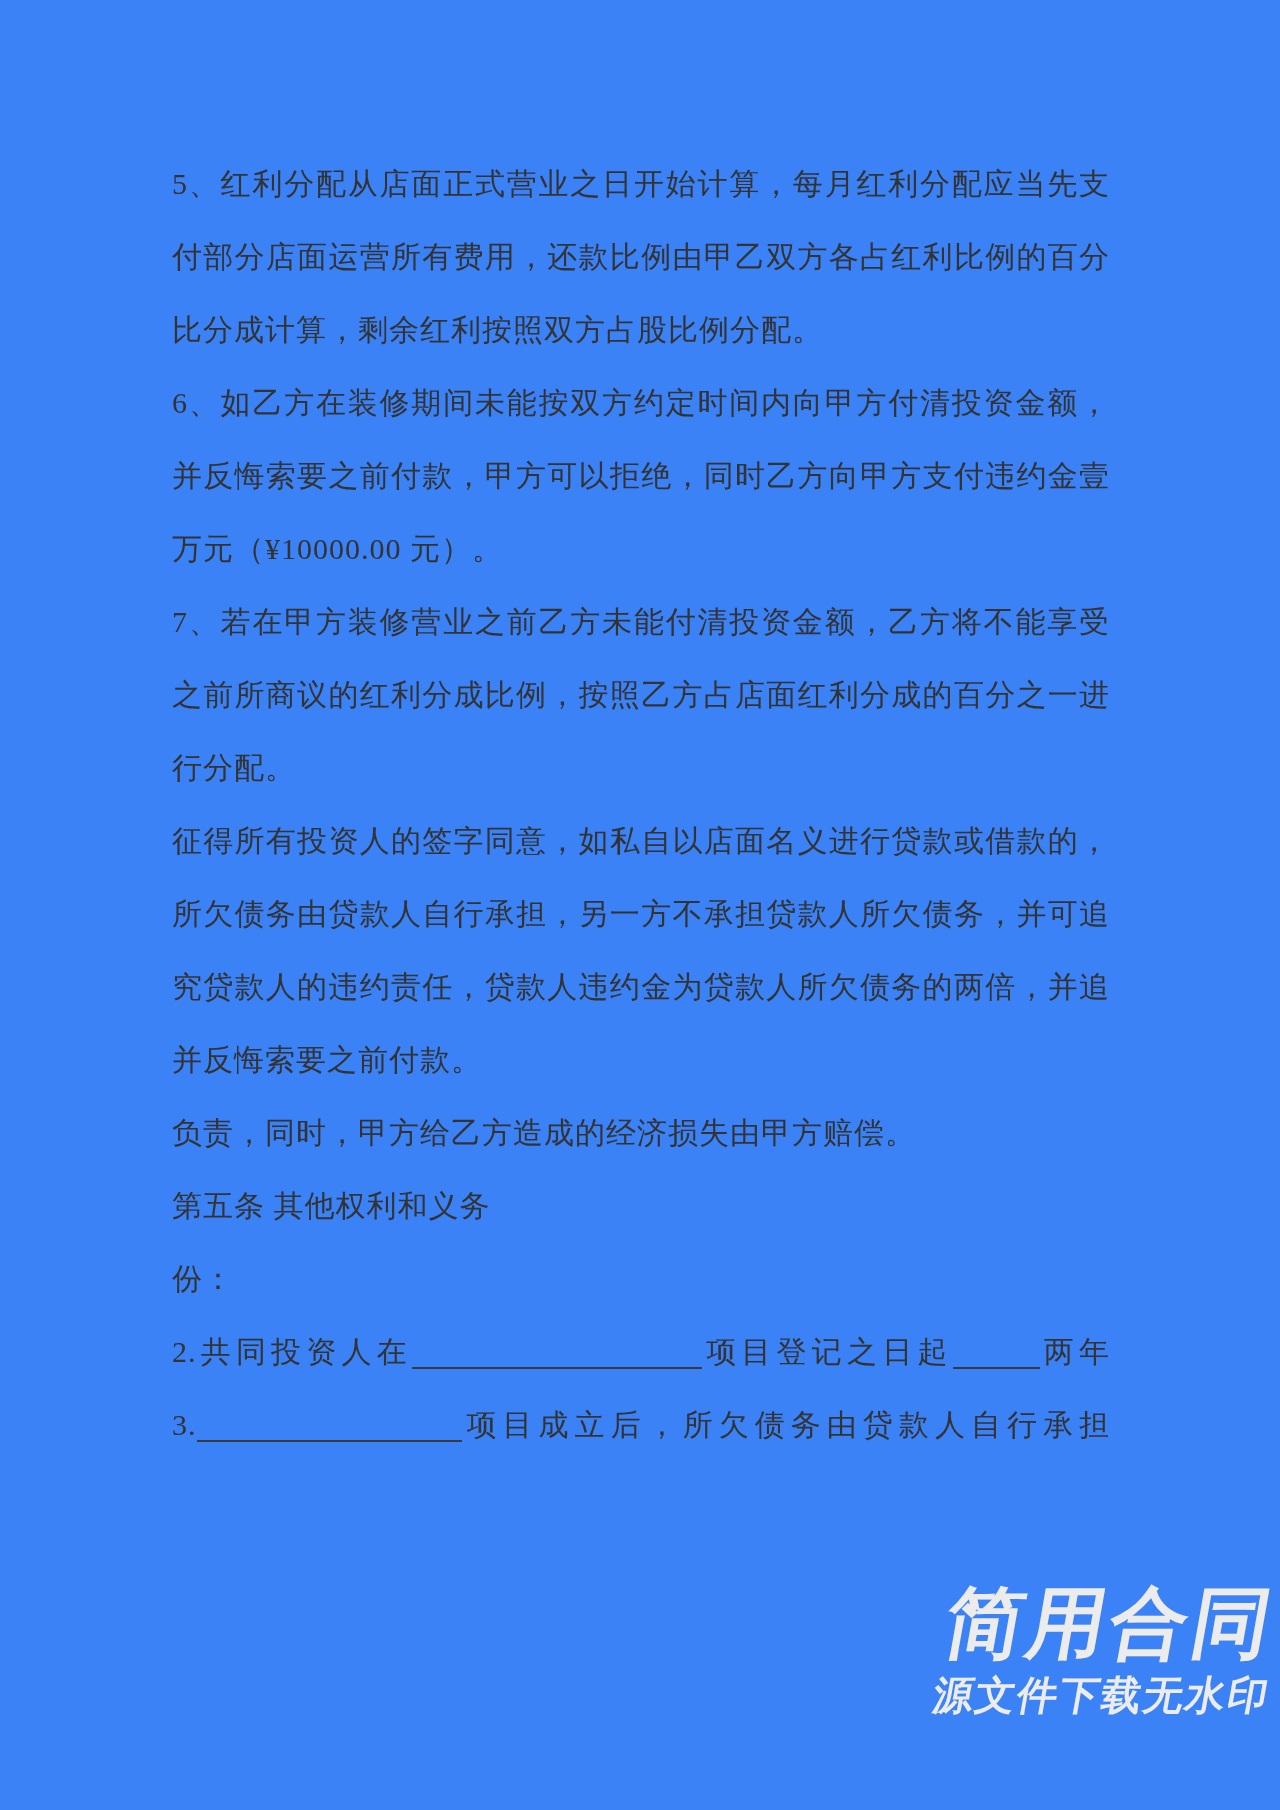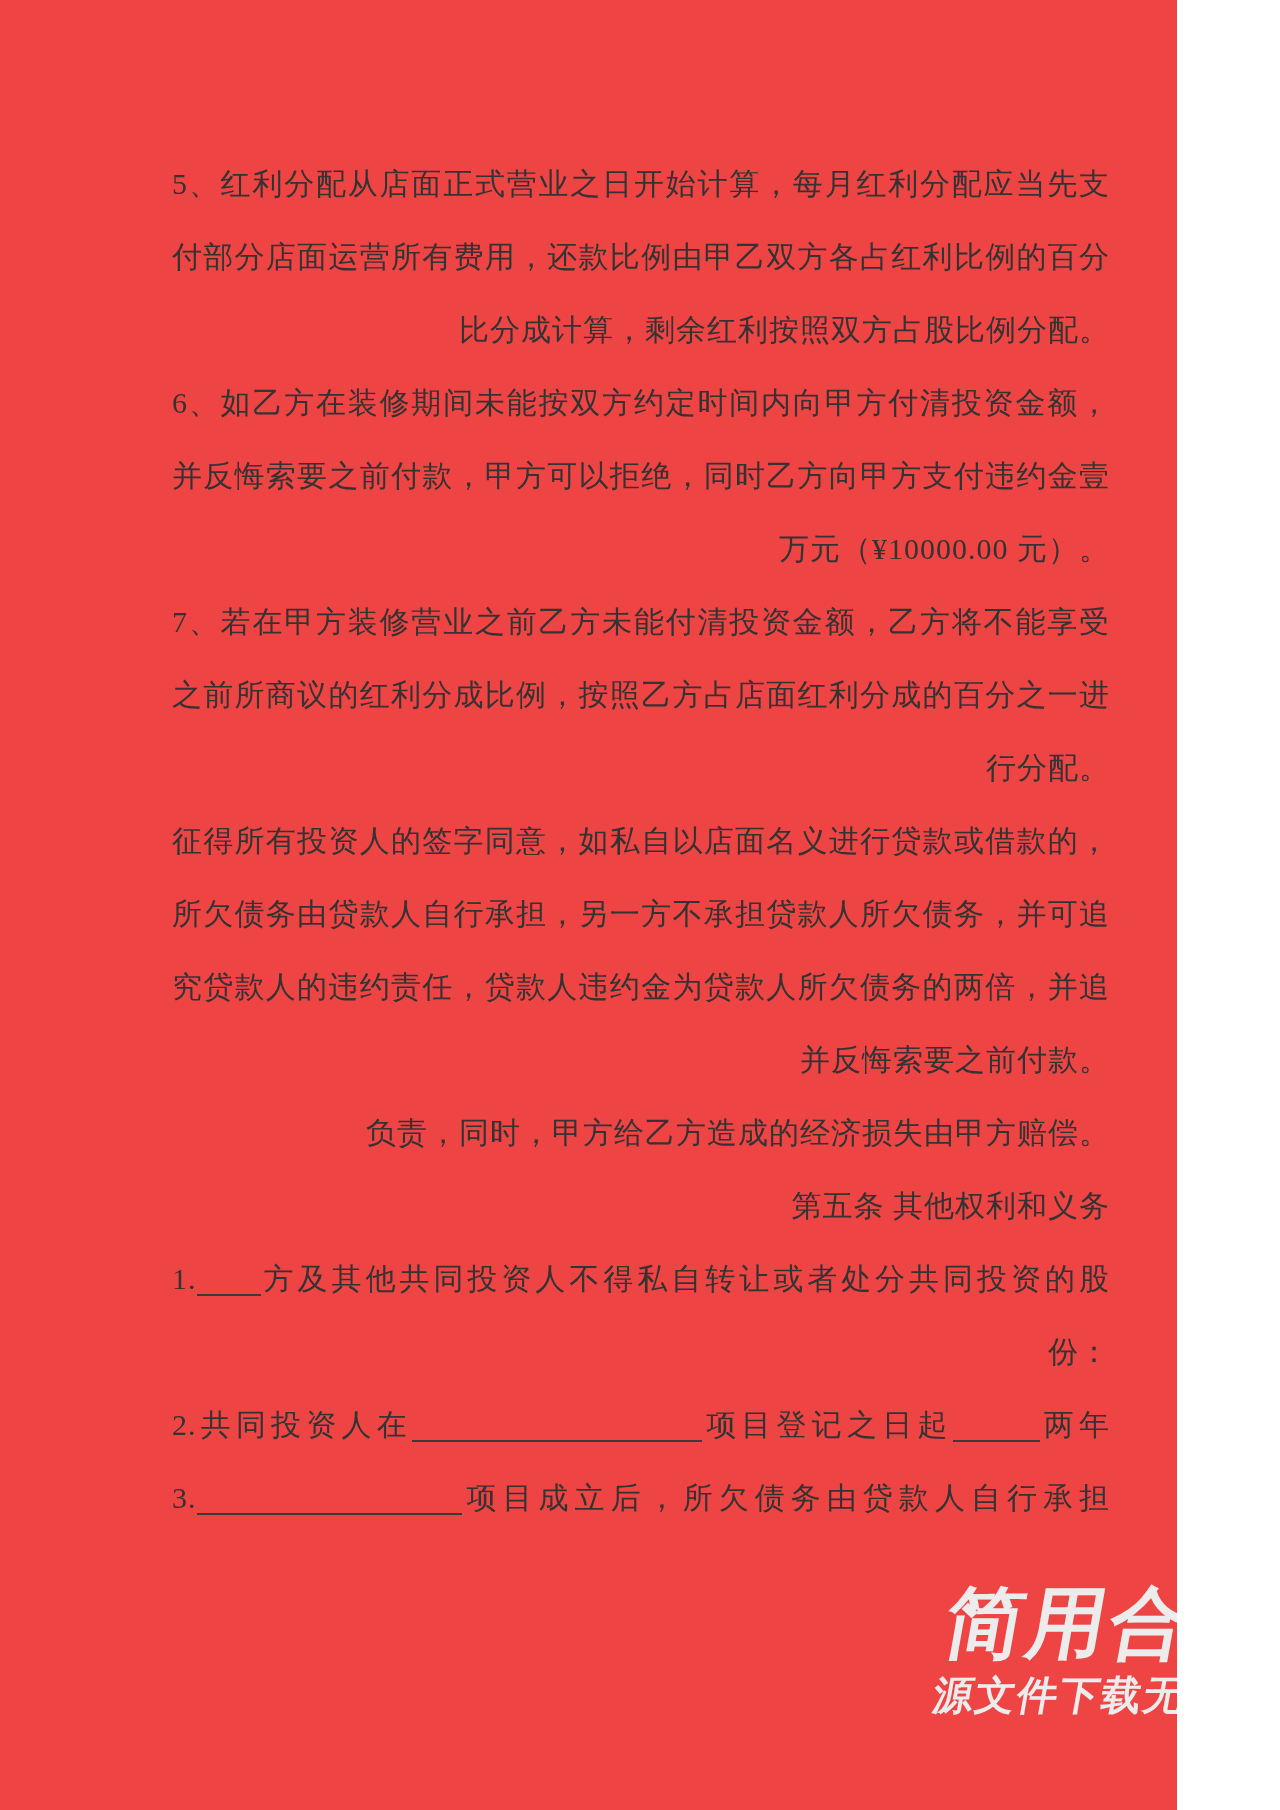--- a/index.html
+++ b/index.html
@@ -1,38 +1,37 @@
 <!DOCTYPE html>
 <html><head>
 <meta charset="utf-8">
 <style>
   html, body { margin: 0; padding: 0; background: #ffffff; }
   .page {
     position: relative;
-    width: 1168px;
+    width: 1280px;
     height: 1810px;
-    background: #ef4444;
+    background: #3b82f6;
     overflow: hidden;
     font-family: "Liberation Serif", serif;
-    padding-left: 9px;
   }
   .doc-body {
     position: absolute;
     left: 172px;
     top: 147px;
     width: 938px;
     color: #333333;
   }
   .line {
     height: 73px;
     line-height: 73px;
     font-size: 30px;
     letter-spacing: 1px;
     white-space: nowrap;
-    text-align: right;
+    text-align: left;
   }
   .line.justify {
     text-align: justify;
     text-align-last: justify;
     text-justify: inter-ideograph;
     white-space: normal;
   }
   .blank {
     display: inline-block;
     height: 0;
@@ -77,21 +76,20 @@
       <div class="line"><span>万元（¥10000.00 元）。</span></div>
       <div class="line justify"><span>7、若在甲方装修营业之前乙方未能付清投资金额，乙方将不能享受</span></div>
       <div class="line justify"><span>之前所商议的红利分成比例，按照乙方占店面红利分成的百分之一进</span></div>
       <div class="line"><span>行分配。</span></div>
       <div class="line justify"><span>征得所有投资人的签字同意，如私自以店面名义进行贷款或借款的，</span></div>
       <div class="line justify"><span>所欠债务由贷款人自行承担，另一方不承担贷款人所欠债务，并可追</span></div>
       <div class="line justify"><span>究贷款人的违约责任，贷款人违约金为贷款人所欠债务的两倍，并追</span></div>
       <div class="line"><span>并反悔索要之前付款。</span></div>
       <div class="line"><span>负责，同时，甲方给乙方造成的经济损失由甲方赔偿。</span></div>
       <div class="line"><span>第五条 其他权利和义务</span></div>
-      <div class="line justify"><span>1.</span><span class="blank" style="width: 64px;"></span><span>方及其他共同投资人不得私自转让或者处分共同投资的股</span></div>
       <div class="line"><span>份：</span></div>
       <div class="line justify"><span>2.共同投资人在</span><span class="blank" style="width: 290px;"></span><span>项目登记之日起</span><span class="blank" style="width: 87px;"></span><span>两年</span></div>
       <div class="line justify"><span>3.</span><span class="blank" style="width: 265px;"></span><span>项目成立后，所欠债务由贷款人自行承担</span></div>
     </div>
   <div class="watermark">
     <div class="wm-title">简用合同</div>
     <div class="wm-sub">源文件下载无水印</div>
   </div>
 </div>
 

